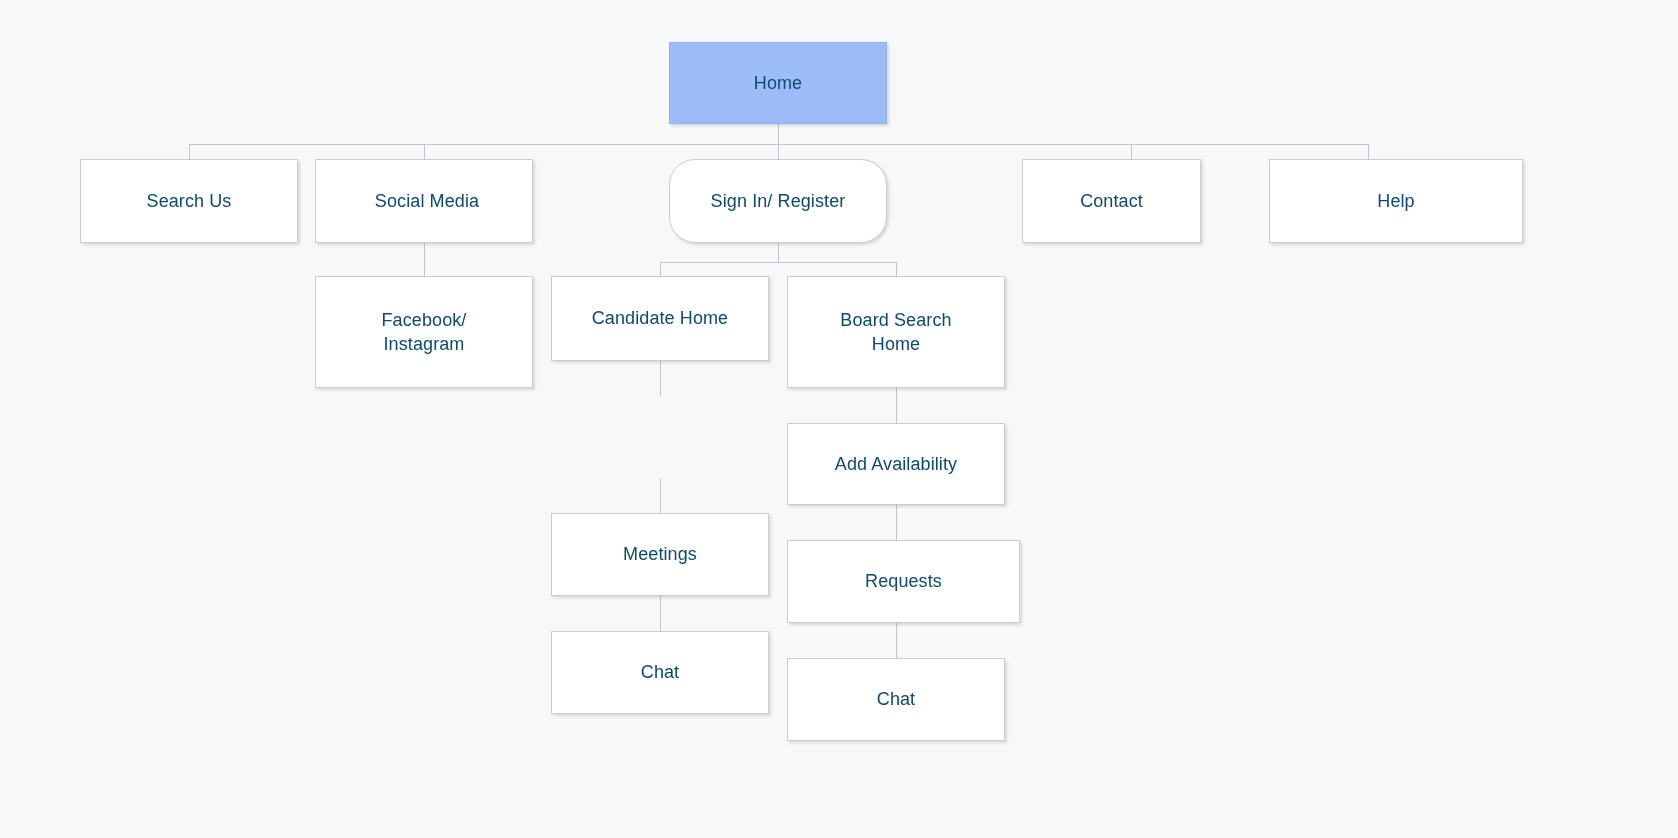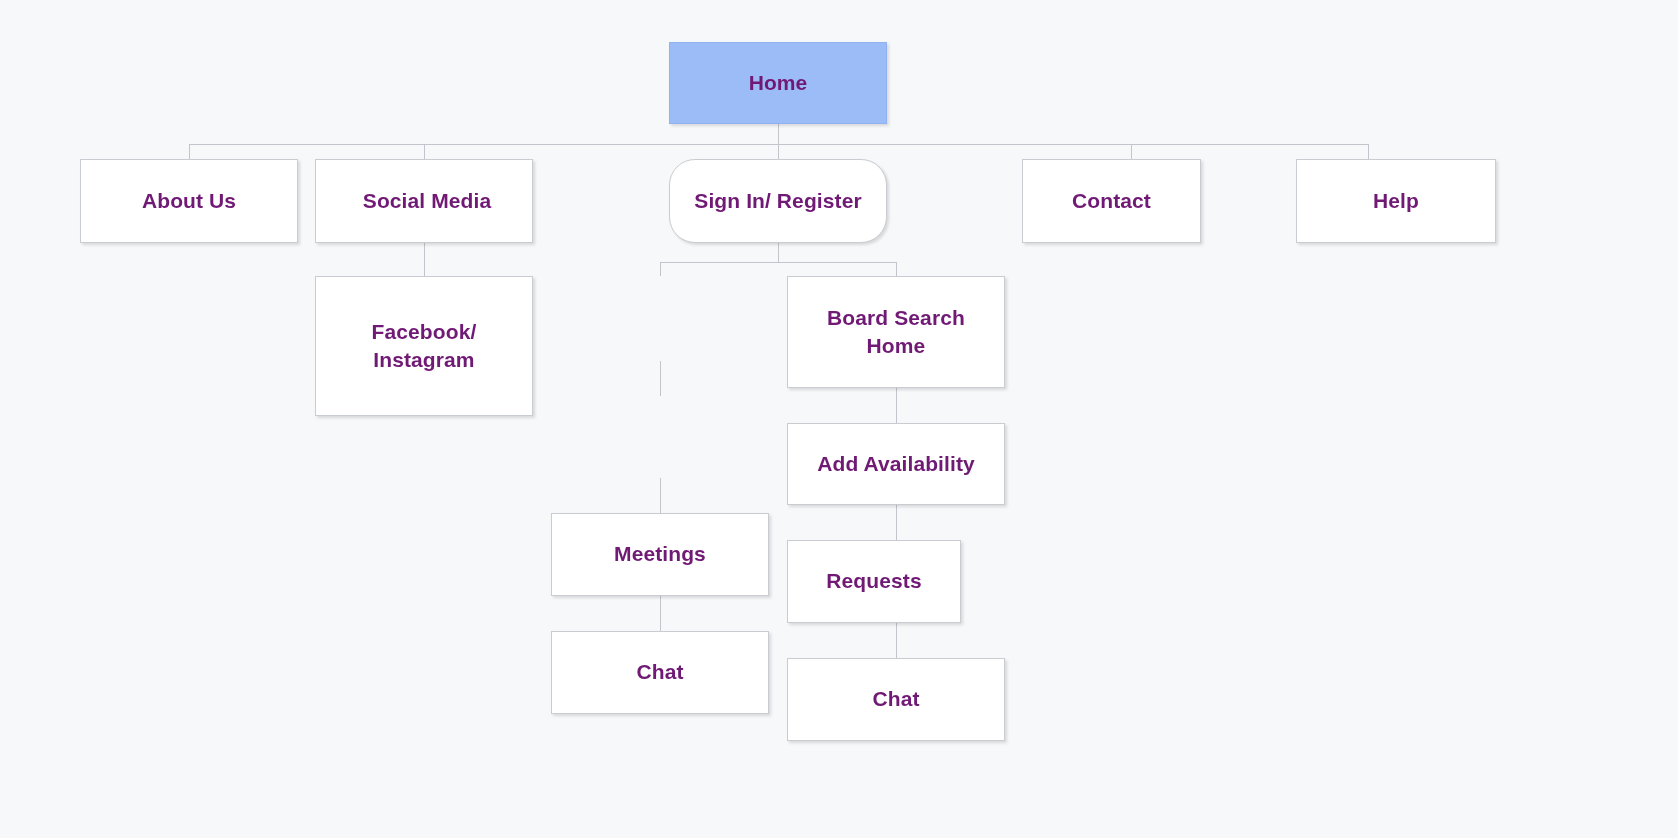--- a/index.html
+++ b/index.html
@@ -24,23 +24,23 @@
   .node {
     position: absolute;
     box-sizing: border-box;
     background: #ffffff;
     border: 1px solid #c9ccd1;
     box-shadow: 2px 2px 3px rgba(0,0,0,0.13);
     display: flex;
     align-items: center;
     justify-content: center;
     text-align: center;
-    color: #701a75;
-    font-size: 21px;
-    font-weight: 700;
+    color: #0c4a6e;
+    font-size: 18px;
+    font-weight: 400;
     line-height: 1.35;
     letter-spacing: 0.1px;
     z-index: 5;
     padding: 2px 6px;
   }
   .node.root {
     background: #9cbcf7;
     border-color: #8fb2f2;
   }
   .node .label {
@@ -84,60 +84,63 @@
 
   <div class="conn v" style="left:896px; top:388px; height:35px;"></div>
   <div class="conn v" style="left:896px; top:505px; height:35px;"></div>
   <div class="conn v" style="left:896px; top:623px; height:35px;"></div>
 
   <div class="node root" style="left:669px; top:42px; width:218px; height:82px;">
     <span class="label">Home</span>
   </div>
 
   <div class="node" style="left:80px; top:159px; width:218px; height:84px;">
-    <span class="label">About Us</span>
+    <span class="label">Search Us</span>
   </div>
 
   <div class="node" style="left:315px; top:159px; width:218px; height:84px;padding-left:12px;">
     <span class="label">Social Media</span>
   </div>
 
   <div class="node" style="left:669px; top:159px; width:218px; height:84px;border-radius:26px;">
     <span class="label">Sign In/ Register</span>
   </div>
 
   <div class="node" style="left:1022px; top:159px; width:179px; height:84px;">
     <span class="label">Contact</span>
   </div>
 
-  <div class="node" style="left:1296px; top:159px; width:200px; height:84px;">
+  <div class="node" style="left:1269px; top:159px; width:254px; height:84px;">
     <span class="label">Help</span>
   </div>
 
-  <div class="node" style="left:315px; top:276px; width:218px; height:140px;">
+  <div class="node" style="left:315px; top:276px; width:218px; height:112px;">
     <span class="label">Facebook/
 Instagram</span>
   </div>
 
+  <div class="node" style="left:551px; top:276px; width:218px; height:85px;">
+    <span class="label">Candidate Home</span>
+  </div>
 
   <div class="node" style="left:787px; top:276px; width:218px; height:112px;">
     <span class="label">Board Search
 Home</span>
   </div>
 
 
   <div class="node" style="left:551px; top:513px; width:218px; height:83px;">
     <span class="label">Meetings</span>
   </div>
 
   <div class="node" style="left:787px; top:423px; width:218px; height:82px;">
     <span class="label">Add Availability</span>
   </div>
 
-  <div class="node" style="left:787px; top:540px; width:174px; height:83px;">
+  <div class="node" style="left:787px; top:540px; width:233px; height:83px;">
     <span class="label">Requests</span>
   </div>
 
   <div class="node" style="left:551px; top:631px; width:218px; height:83px;">
     <span class="label">Chat</span>
   </div>
 
   <div class="node" style="left:787px; top:658px; width:218px; height:83px;">
     <span class="label">Chat</span>
   </div>

